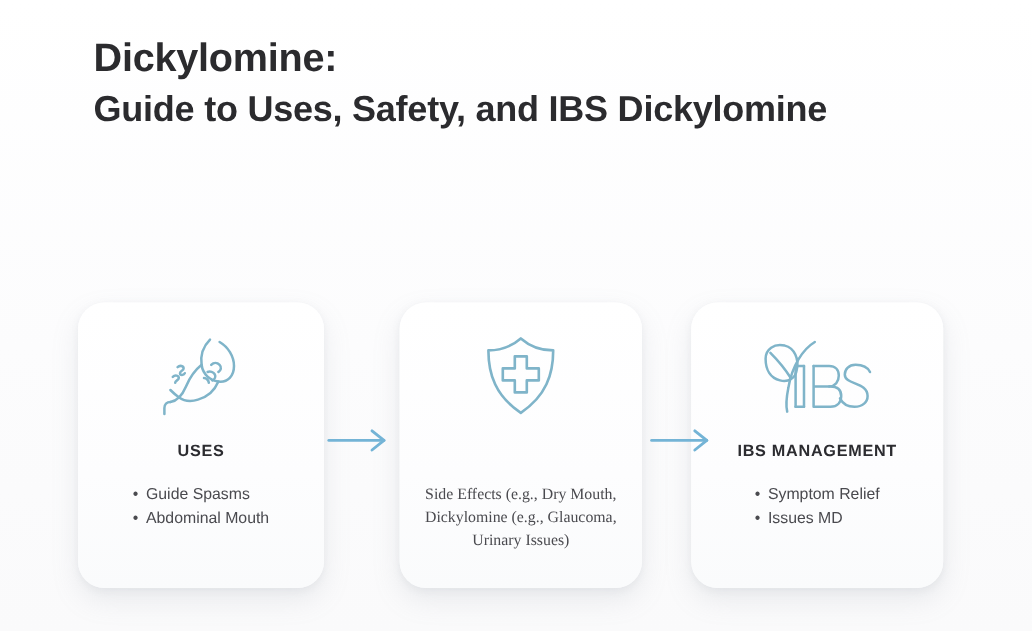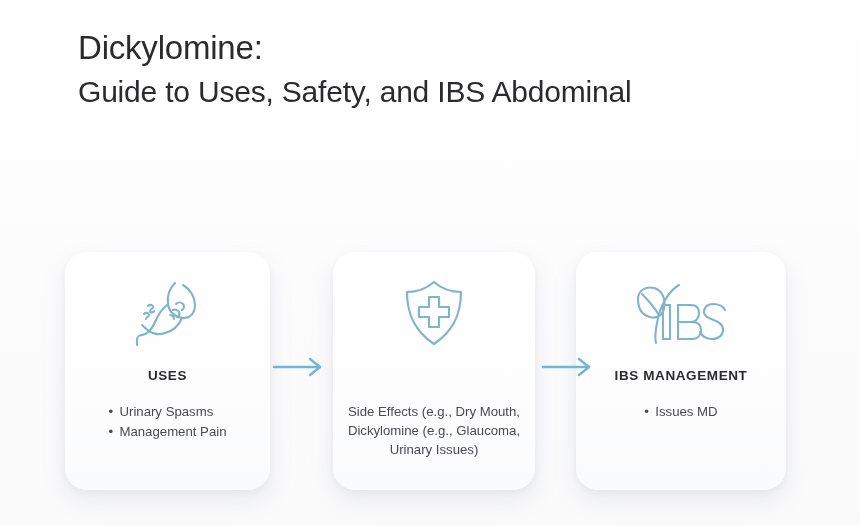--- a/index.html
+++ b/index.html
@@ -23,21 +23,21 @@
 
   
   .title-block {
     position: absolute;
     left: 78px;
     top: 26px;
     width: 720px;
   }
   .title-line {
     font-family: "Liberation Sans", sans-serif;
-    font-weight: 400;
+    font-weight: 700;
     color: #2b2b2e;
     letter-spacing: -0.2px;
     white-space: nowrap;
   }
   .title-line-1 {
     font-size: 33px;
     line-height: 44px;
   }
   .title-line-2 {
     font-size: 30px;
@@ -115,40 +115,41 @@
   }
   .bullet-list li::before {
     content: "\2022";
     display: inline-block;
     width: 11px;
     color: #4a4a4f;
   }
   .body-line {
     display: block;
     white-space: nowrap;
+    font-family: Liberation Serif, serif;
   }
 
   
   .arrow {
     position: absolute;
     top: 355px;
     width: 56px;
     height: 24px;
   }
   .arrow-1 { left: 272px; }
   .arrow-2 { left: 541px; }
 </style>
 </head>
 <body>
 
 <div class="page">
 
   <div class="title-block">
     <div class="title-line title-line-1">Dickylomine:</div>
-    <div class="title-line title-line-2">Guide to Uses, Safety, and IBS Abdominal</div>
+    <div class="title-line title-line-2">Guide to Uses, Safety, and IBS Dickylomine</div>
   </div>
 
   <div class="cards-row">
 
     <div class="card card-1">
       <div class="card-icon">
         <svg width="78" height="72" viewBox="0 0 78 72" fill="none" stroke="#7fb4c9" stroke-width="2.1" stroke-linecap="round" stroke-linejoin="round">
           <path d="M46 6 C40 12 38 20 39 27 C40 35 46 40 53 41 C61 42 66 36 66 28 C66 20 61 12 54 8"></path>
           <path d="M39 27 C34 31 29 38 26 45 C23 52 19 57 13 58"></path>
           <path d="M13 58 C10 58 8 60 8 63 L8 68"></path>
@@ -157,22 +158,22 @@
           <path d="M47 27 C49 25 52 25 54 27 C56 29 55 32 53 33"></path>
           <path d="M44 33 C46 32 49 33 50 35 C51 37 50 39 48 40"></path>
           <path d="M41 38 C43 38 45 40 45 42"></path>
           <path d="M19 29 C21 27 24 28 24 30 C24 32 21 32 21 34 C21 36 24 36 25 34"></path>
           <path d="M15 37 C17 35 20 36 20 38 C20 40 17 40 17 42"></path>
         </svg>
       </div>
       <div class="card-title">USES</div>
       <div class="card-body">
         <ul class="bullet-list">
-          <li>Urinary Spasms</li>
-          <li>Management Pain</li>
+          <li>Guide Spasms</li>
+          <li>Abdominal Mouth</li>
         </ul>
       </div>
     </div>
 
     <div class="card card-2">
       <div class="card-icon">
         <svg width="66" height="70" viewBox="0 0 66 70" fill="none" stroke="#7fb4c9" stroke-width="2.2" stroke-linecap="round" stroke-linejoin="round">
           <path d="M33 4 C25 11 15 14 6 14 C6 34 12 52 33 66 C54 52 60 34 60 14 C51 14 41 11 33 4 Z"></path>
           <path d="M28 19 L38 19 L38 29 L48 29 L48 39 L38 39 L38 49 L28 49 L28 39 L18 39 L18 29 L28 29 Z"></path>
         </svg>
@@ -199,20 +200,21 @@
 
           <path d="M45 28 L45 62 L59 62 C65 62 68 58 68 53 C68 48 65 45 59 45 L45 45"></path>
           <path d="M45 28 L58 28 C63 28 66 31 66 36 C66 41 63 45 58 45"></path>
 
           <path d="M92 33 C90 29 85 27 80 27 C74 27 71 31 71 35 C71 44 90 41 90 53 C90 58 86 62 79 62 C73 62 69 59 67 55"></path>
         </svg>
       </div>
       <div class="card-title">IBS MANAGEMENT</div>
       <div class="card-body">
         <ul class="bullet-list">
+          <li>Symptom Relief</li>
           <li>Issues MD</li>
         </ul>
       </div>
     </div>
 
   </div>
 
   <div class="arrow arrow-1">
     <svg width="56" height="24" viewBox="0 0 56 24" fill="none" stroke="#74b4d6" stroke-width="2.4" stroke-linecap="round" stroke-linejoin="round">
       <path d="M2 12 L48 12"></path>

